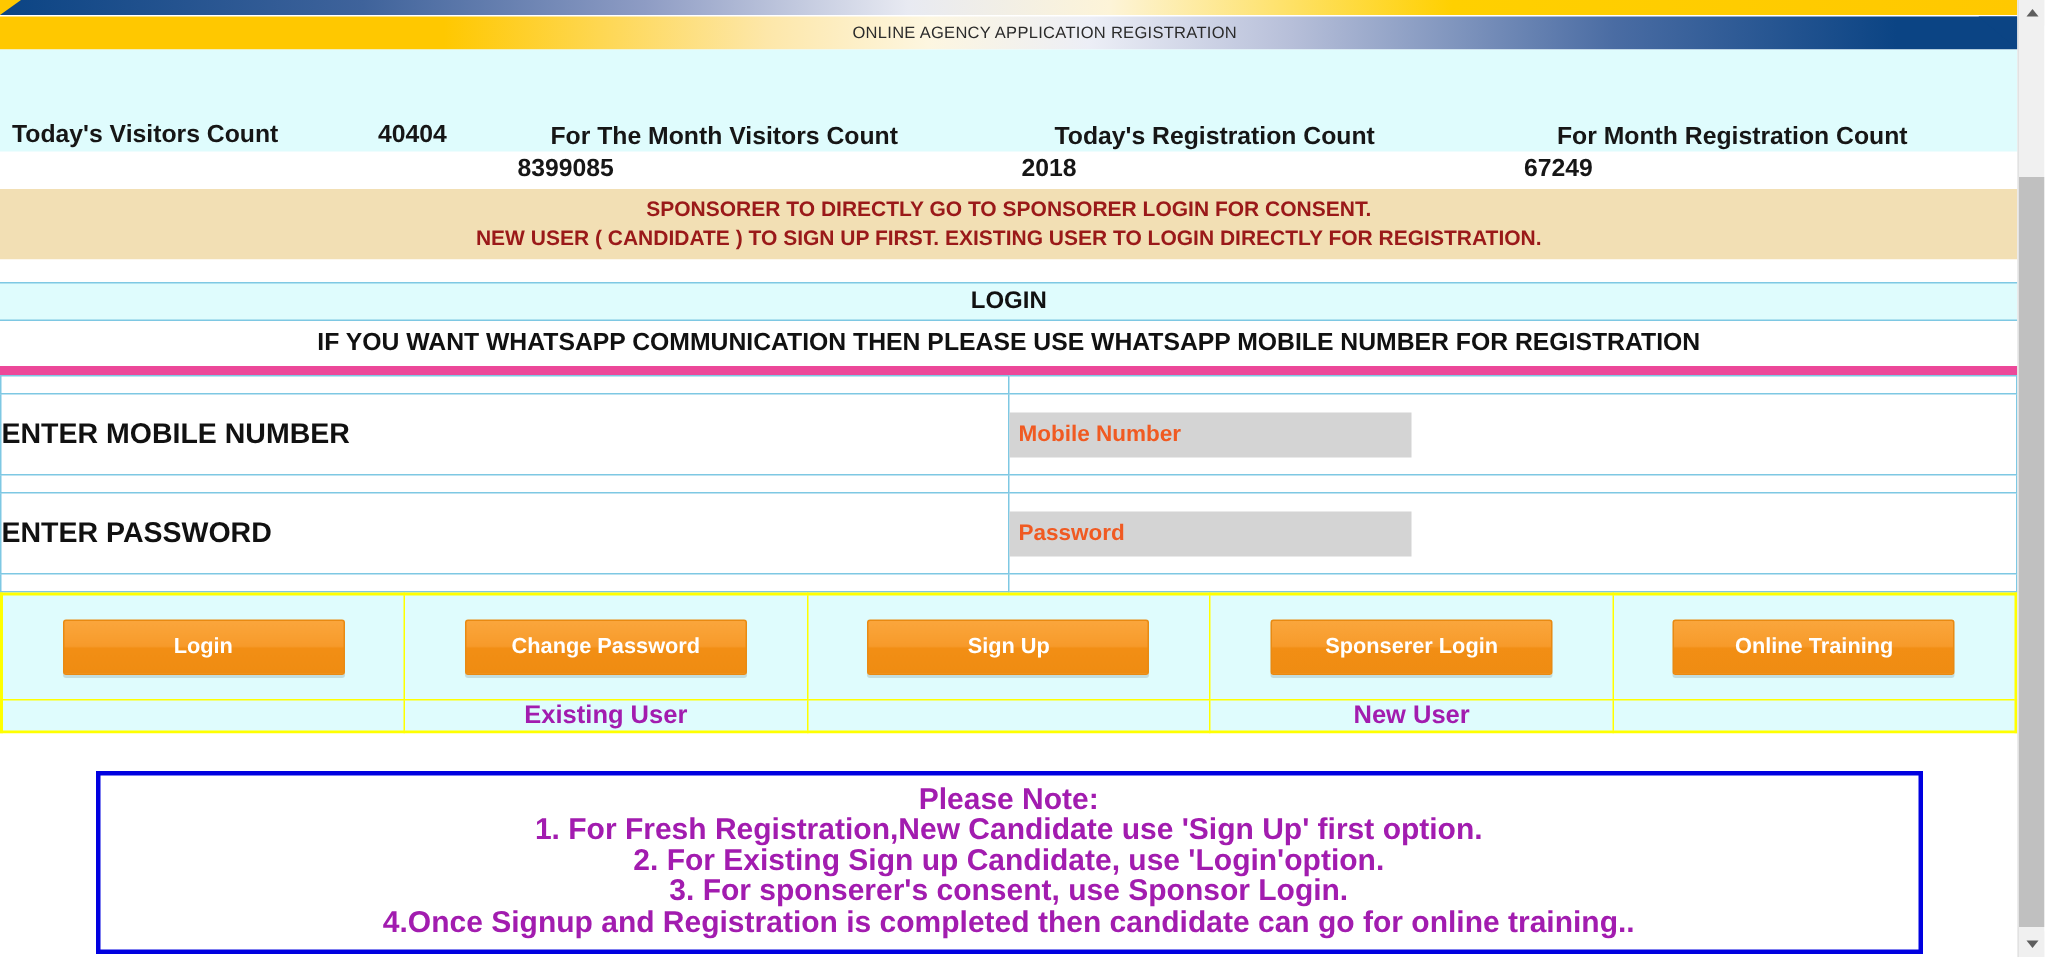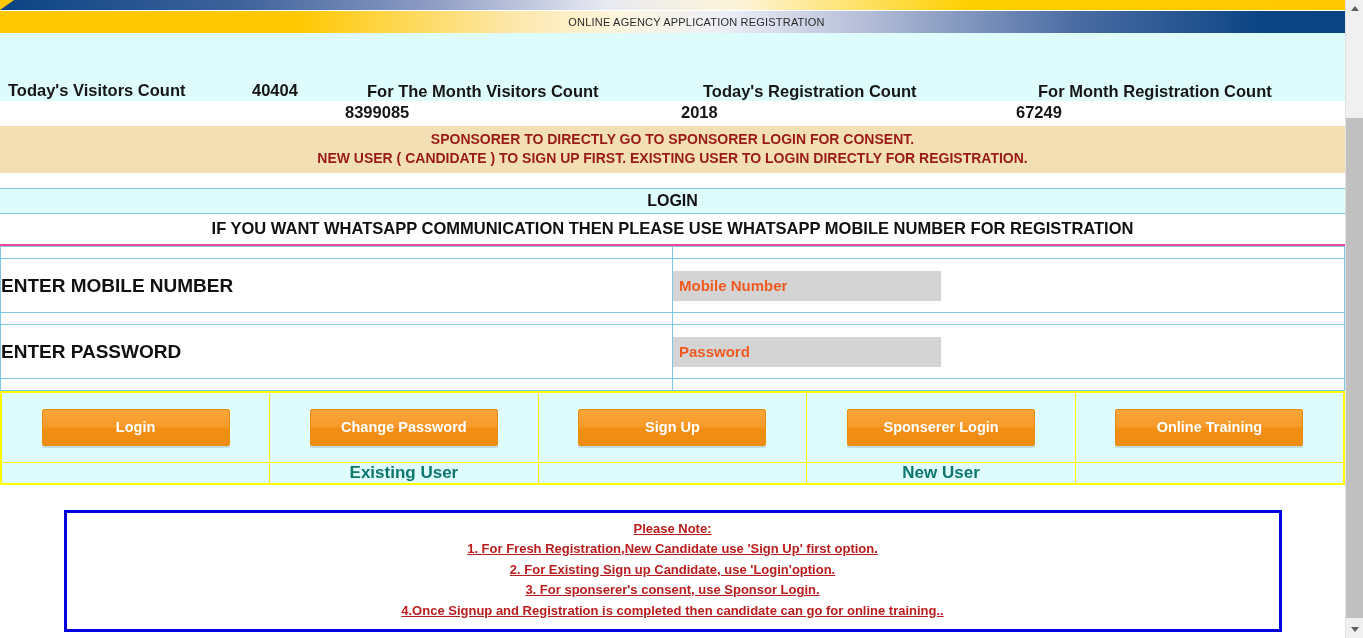--- a/index.html
+++ b/index.html
@@ -123,21 +123,21 @@
   }
 
   .whatsapp-note {
     width: 100%;
     background: #ffffff;
     text-align: center;
     font-size: 16.5px;
     font-weight: bold;
     color: #111111;
     padding: 5px 0 6px 0;
-    border-bottom: 2px solid #ec4899;
+    border-bottom: 6px solid #ec4899;
   }
 
   
   table.form-table {
     width: 100%;
     border-collapse: collapse;
     table-layout: fixed;
   }
   table.form-table td {
     border: 1px solid #7ec8e3;
@@ -190,21 +190,21 @@
     background: #dffcfd;
     text-align: center;
     padding: 0;
     vertical-align: middle;
   }
   td.btn-cell { height: 70px; }
   td.cap-cell {
     height: 14px;
     font-size: 17px;
     font-weight: bold;
-    color: #0f766e;
+    color: #a21caf;
   }
 
   button.orange-btn {
     display: inline-block;
     width: 188px;
     height: 37px;
     background: linear-gradient(to bottom, #faa63c 0%, #f79a2a 48%, #f28e14 52%, #ef8c12 100%);
     border: 1px solid #e98a12;
     border-radius: 2px;
     color: #ffffff;
@@ -223,25 +223,24 @@
   }
   .note-box {
     margin: 0 auto;
     width: 1218px;
     border: 3px solid #0000e0;
     background: #ffffff;
     text-align: center;
     padding: 6px 0 8px 0;
   }
   .note-box div {
-    font-size: 13px;
-    font-weight: bold;
-    color: #b91c1c;
+    font-size: 20px;
+    font-weight: bold;
+    color: #a21caf;
     line-height: 20.5px;
-    text-decoration: underline;
   }
 
   
   #scrollbar {
     position: absolute;
     right: 0; top: 0;
     width: 18px;
     height: 638px;
     background: #f0f0f0;
     border-left: 1px solid #e2e2e2;

